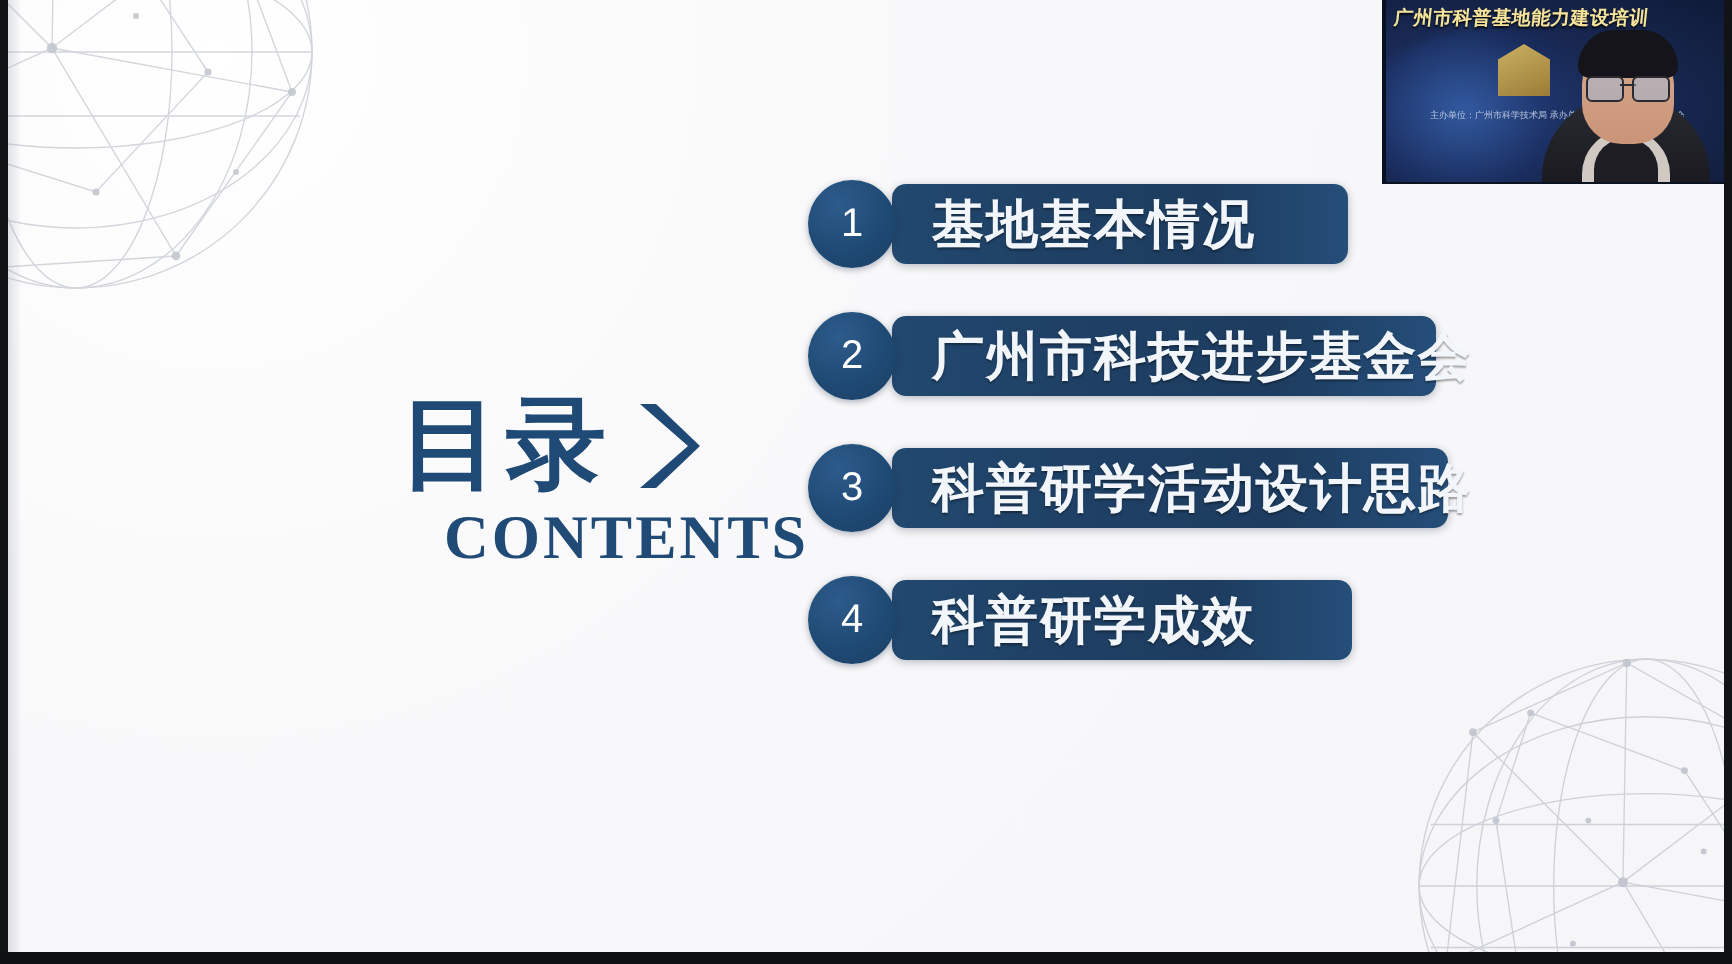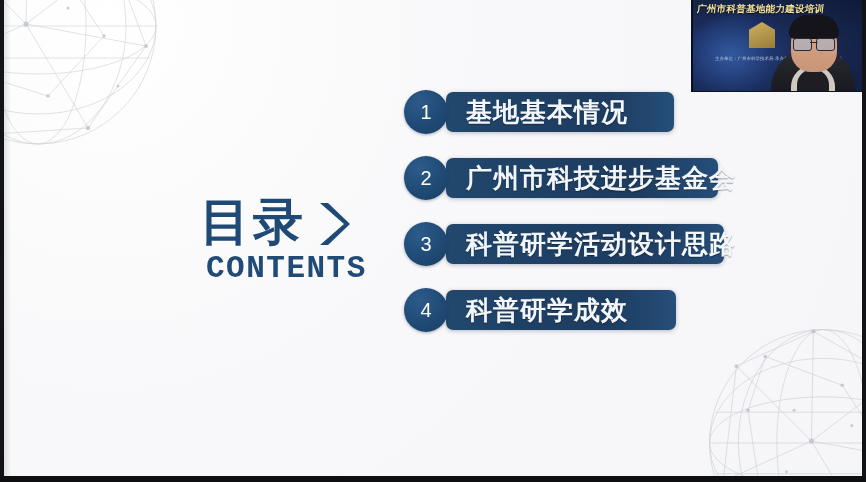--- a/index.html
+++ b/index.html
@@ -59,43 +59,43 @@
 
   
   .title-block {
     position: absolute;
     left: 196px;
     top: 196px;
     width: 200px;
   }
   .title-cn {
     display: flex;
-    align-items: flex-end;
+    align-items: center;
     font-family: "DejaVu Sans", sans-serif;
     font-size: 50px;
     font-weight: 700;
     color: #1f4a75;
     letter-spacing: 3px;
     line-height: 1.05;
     text-shadow: 0 1px 0 rgba(255,255,255,0.6);
   }
   .chev {
     display: inline-block;
     margin-left: 8px;
     margin-top: 2px;
   }
   .chev svg { display: block; }
   .title-en {
-    font-family: Liberation Mono, monospace;
+    font-family: Liberation Serif, serif;
     font-size: 31px;
     font-weight: 700;
     color: #204b76;
     letter-spacing: 1.5px;
     margin-top: 2px;
-    margin-left: 6px;
+    margin-left: 22px;
   }
 
   
   .agenda {
     position: absolute;
     left: 400px;
     top: 90px;
   }
   .agenda-row {
     position: relative;

